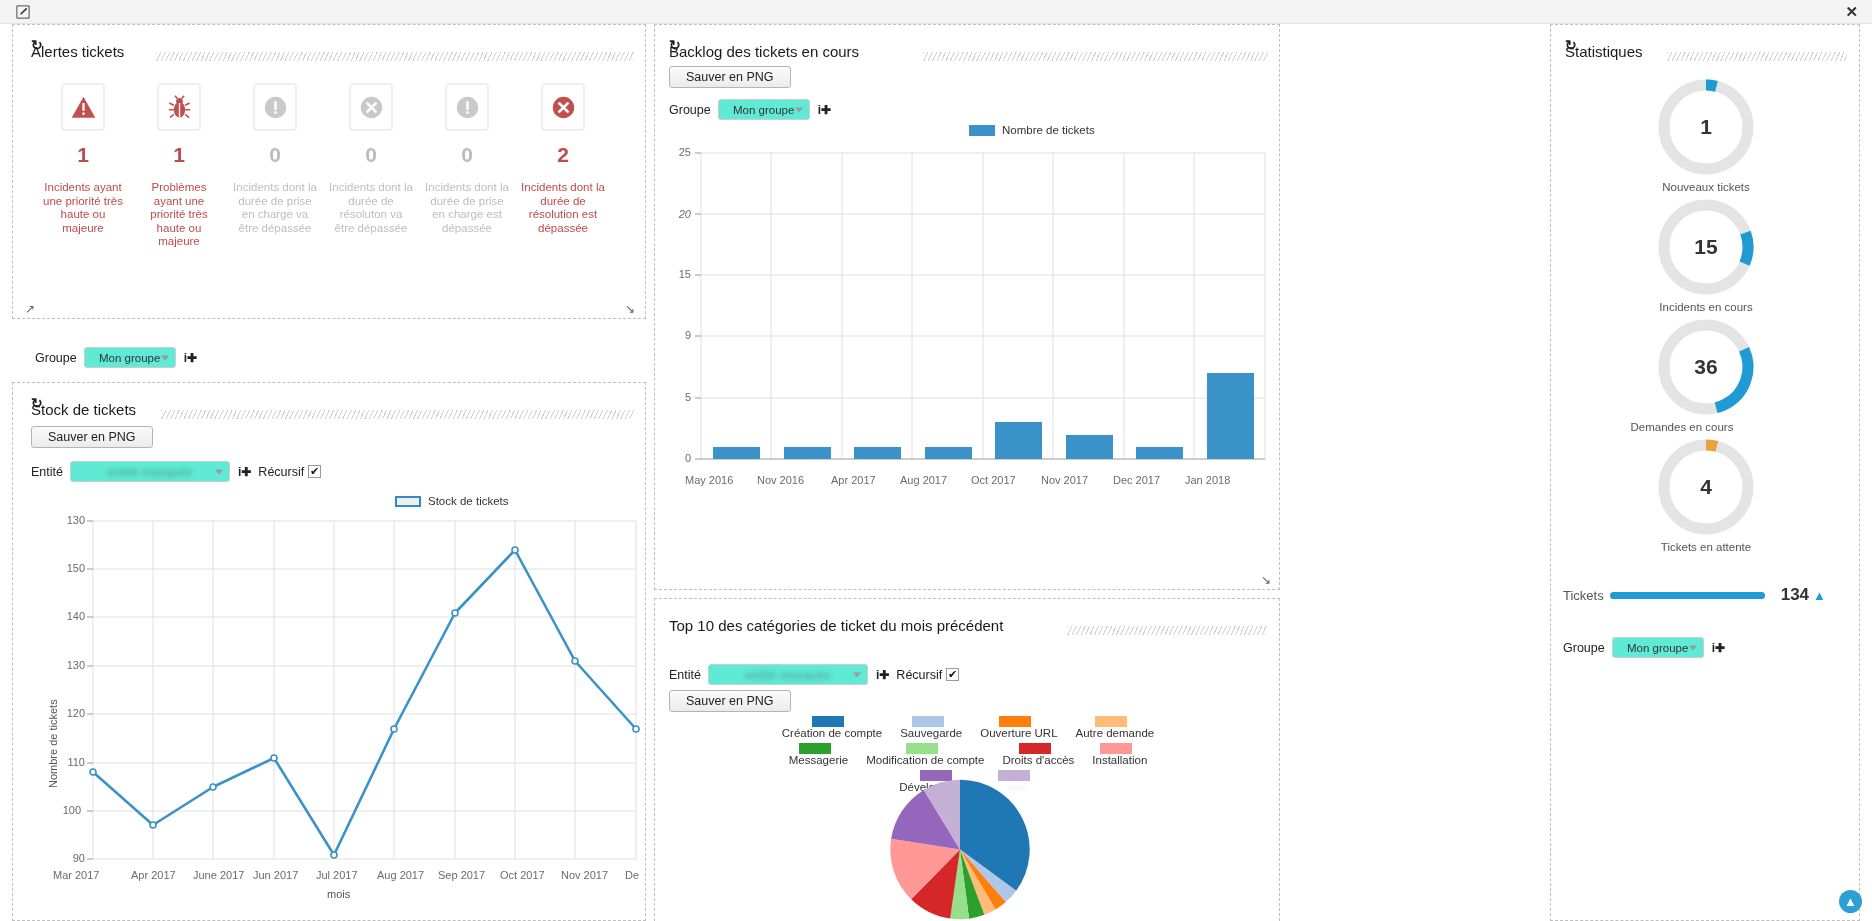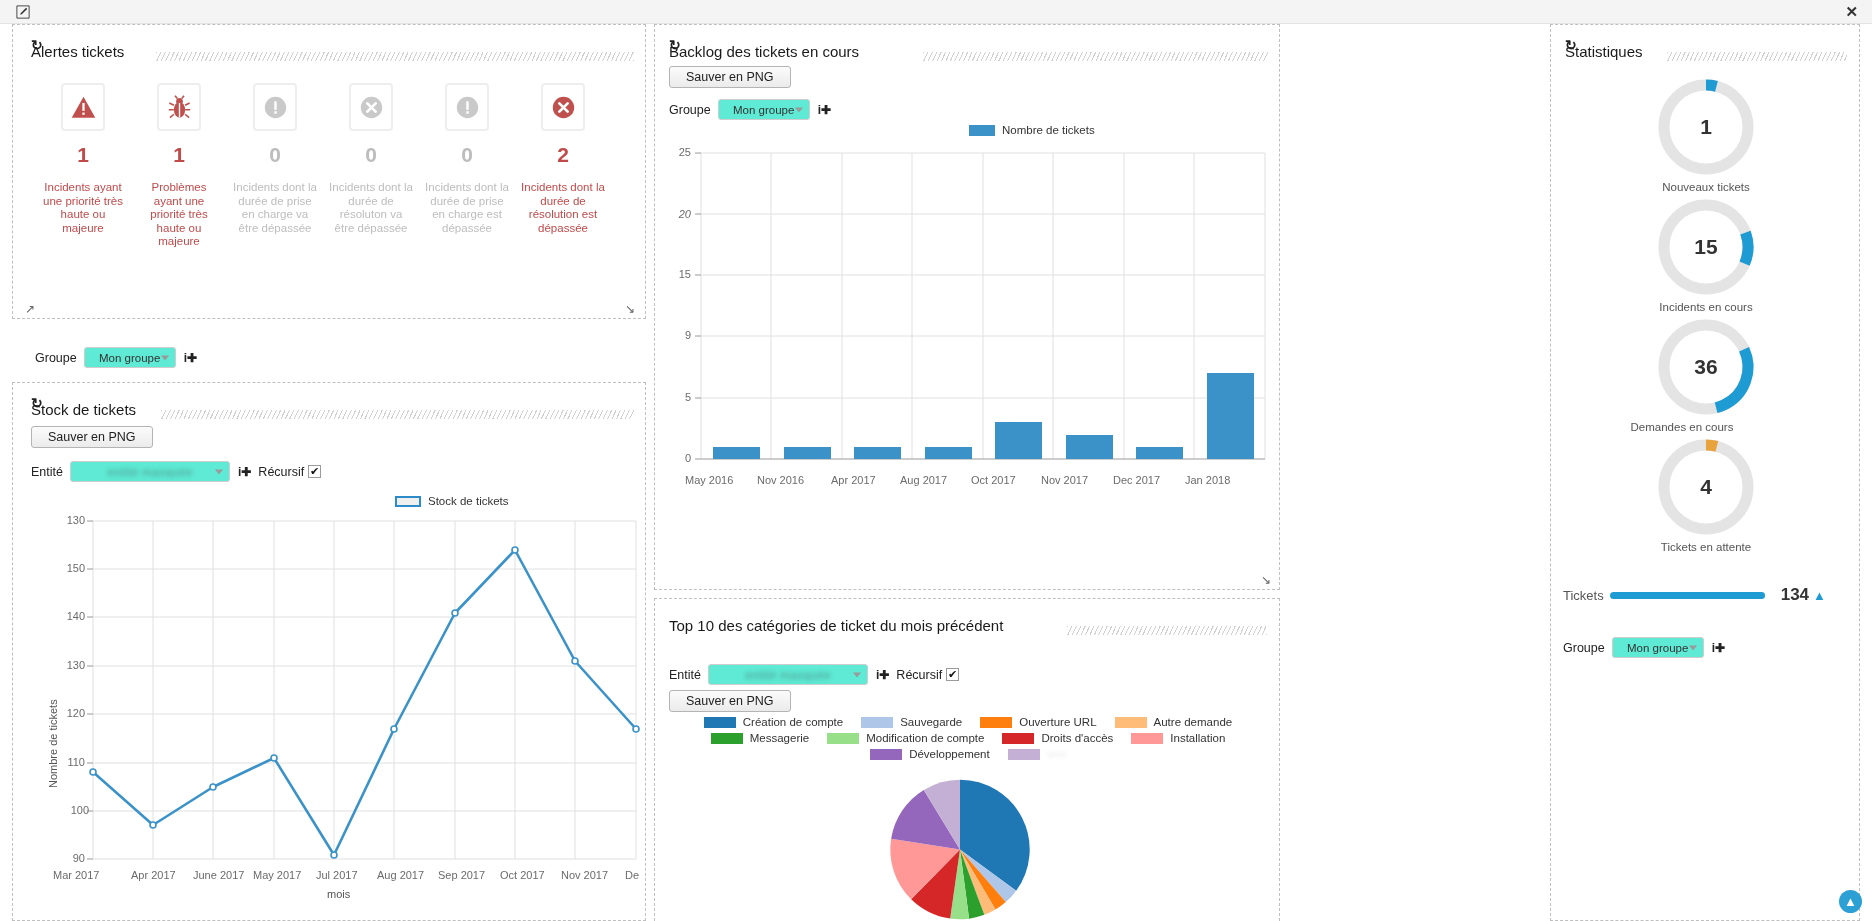--- a/index.html
+++ b/index.html
@@ -132,21 +132,21 @@
 
   .scroll-top {
     position: absolute; right: 10px; bottom: 8px; width: 23px; height: 23px;
     border-radius: 50%; background: #2c9fd4; color: #fff; font-size: 13px;
     display: flex; align-items: center; justify-content: center;
   }
 
   
   .pie-legend { position: absolute; width: 620px; }
   .pie-legend-row { display: flex; justify-content: center; align-items: center; margin-bottom: 4px;}
-  .pie-legend-item { display: flex; align-items: center; margin: 0 9px; font-size: 11.5px; color: #333;}
+  .pie-legend-item { display: flex; align-items: center; margin: 0 9px; font-size: 11.5px; color: #333; flex-direction: column;}
   .pie-legend-item .sw { width: 32px; height: 11px; margin-right: 7px; }
   .blurname { color: transparent; text-shadow: 0 0 4px rgba(80,80,90,.6); }
 </style>
 </head>
 <body>
 
 <div class="topbar">
   <div class="edit-pencil">
     <svg width="14" height="14" viewBox="0 0 16 16">
         <path d="M1 1h14v14H1z" fill="none" stroke="#333" stroke-width="1"></path>
@@ -322,29 +322,29 @@
       </g>
     </svg>
   </div>
 
   <div class="ytick" style="left:40px; top:131px; width:32px;">130</div>
   <div class="ytick" style="left:40px; top:179px; width:32px;">150</div>
   <div class="ytick" style="left:40px; top:227px; width:32px;">140</div>
   <div class="ytick" style="left:40px; top:276px; width:32px;">130</div>
   <div class="ytick" style="left:40px; top:324px; width:32px;">120</div>
   <div class="ytick" style="left:40px; top:373px; width:32px;">110</div>
-  <div class="ytick" style="left:44px; top:421px; width:32px;">100</div>
+  <div class="ytick" style="left:36px; top:421px; width:32px;">100</div>
   <div class="ytick" style="left:40px; top:469px; width:32px;">90</div>
 
   <div class="axis-title vert" style="left:34px; top:405px;">Nombre de tickets</div>
 
   <div class="xtick" style="left:40px;  top:486px;">Mar 2017</div>
   <div class="xtick" style="left:118px; top:486px;">Apr 2017</div>
   <div class="xtick" style="left:180px; top:486px;">June 2017</div>
-  <div class="xtick" style="left:240px; top:486px;">May 2017</div>
+  <div class="xtick" style="left:240px; top:486px;">Jun 2017</div>
   <div class="xtick" style="left:303px; top:486px;">Jul 2017</div>
   <div class="xtick" style="left:364px; top:486px;">Aug 2017</div>
   <div class="xtick" style="left:425px; top:486px;">Sep 2017</div>
   <div class="xtick" style="left:487px; top:486px;">Oct 2017</div>
   <div class="xtick" style="left:548px; top:486px;">Nov 2017</div>
   <div class="xtick" style="left:612px; top:486px; color:#6b6b6b;">De</div>
   <div class="axis-title" style="left:314px; top:505px;">mois</div>
 </div>
 
 <div class="panel" style="left:654px; top:24px; width:626px; height:566px;">

